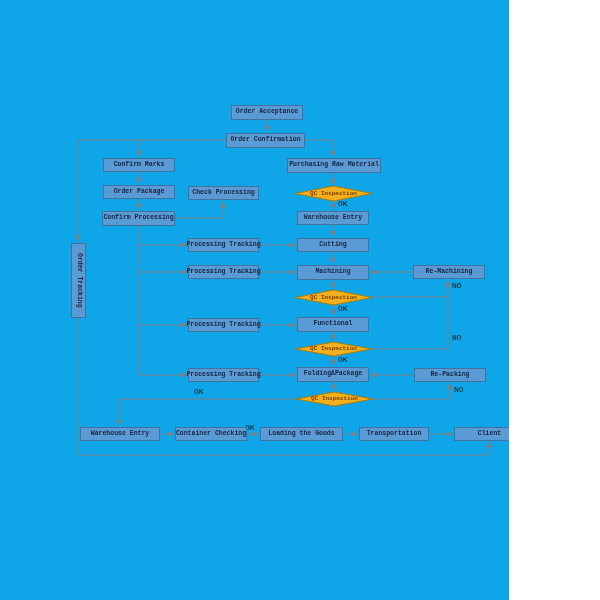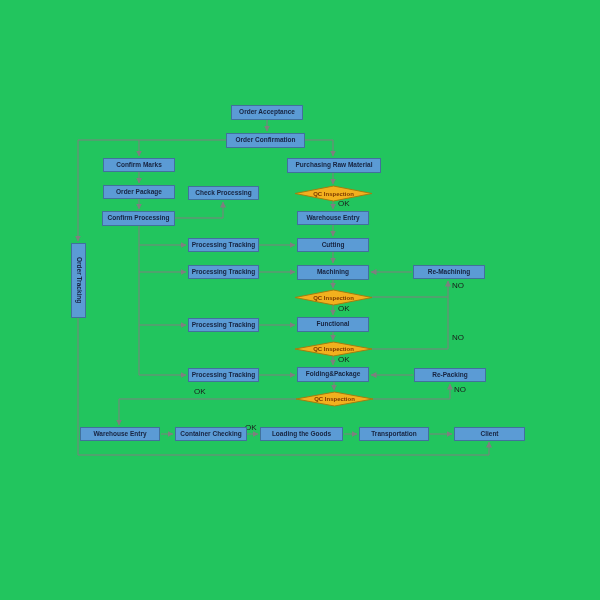--- a/index.html
+++ b/index.html
@@ -1,17 +1,17 @@
 <!DOCTYPE html>
 <html><head>
 <meta charset="utf-8">
 <style>
   html,body{margin:0;padding:0;background:#ffffff;}
-  #canvas{position:relative;width:600px;height:600px;background:#22c55e;overflow:hidden;
-          font-family:Liberation Sans, sans-serif;}
+  #canvas{position:relative;width:509px;height:600px;background:#0ea5e9;overflow:hidden;
+          font-family:Liberation Mono, monospace;}
   #wires{position:absolute;left:0;top:0;width:600px;height:600px;}
   .box{position:absolute;box-sizing:border-box;display:flex;align-items:center;justify-content:center;
        background:#5B9BD5;border:1px solid #41719C;color:#17233F;font-size:6.5px;font-weight:bold;
        white-space:nowrap;text-align:center;line-height:1;}
   .vbox{writing-mode:vertical-rl;}
   .dlabel{position:absolute;box-sizing:border-box;display:flex;align-items:center;justify-content:center;
        color:#7B3A00;font-size:6px;font-weight:bold;white-space:nowrap;line-height:1;}
   .elabel{position:absolute;color:#1A1A1A;font-size:8px;font-weight:400;white-space:nowrap;line-height:1;}
 </style>
 </head>

